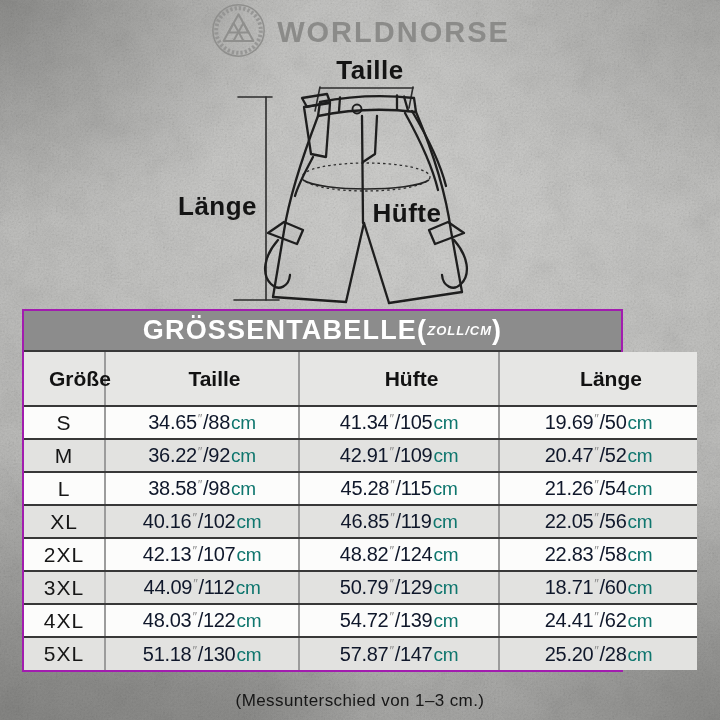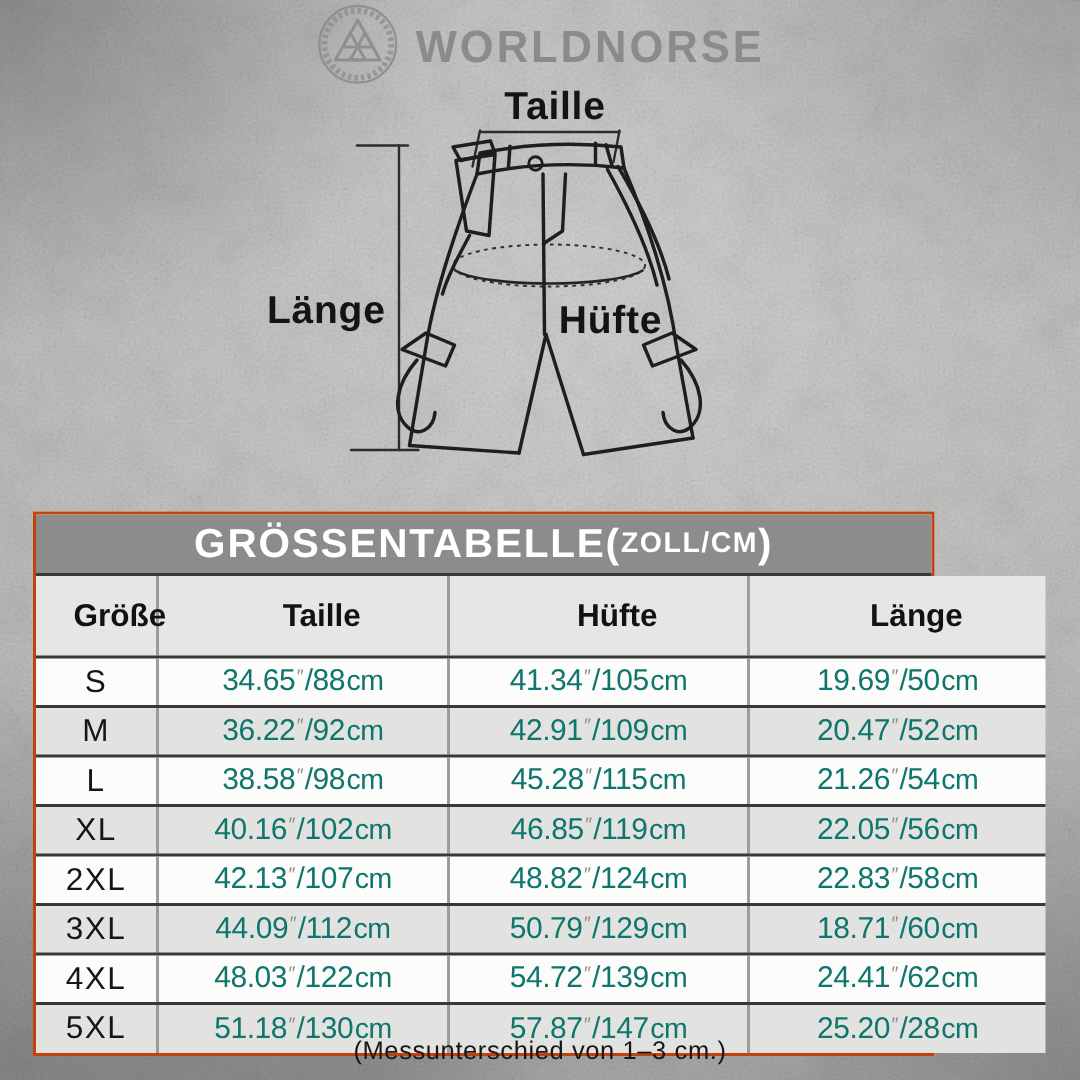--- a/index.html
+++ b/index.html
@@ -40,49 +40,48 @@
   .dlabel {
     position:absolute; z-index:6; font-weight:700; color:#141414;
     font-size:26px; text-align:center; letter-spacing:.5px;
   }
   .lbl-taille { left:322px; top:55px;  width:96px; }
   .lbl-laenge { left:178px; top:191px; width:76px; }
   .lbl-huefte { left:368px; top:198px; width:78px; }
   
   .panel {
     position:absolute; left:22px; top:309px; width:601px; z-index:5;
-    border:2px solid #c2410c;
+    border:2px solid #a21caf;
     background:#fcfcfb;
-    margin-top:32px;
   }
   .title-band {
     height:41px; background:#8c8c8c; border-bottom:2px solid #383838;
     display:flex; align-items:center; justify-content:center;
     color:#fff; font-weight:700; letter-spacing:1.2px;
   }
   .title-band .big { font-size:27px; }
-  .title-band .small { font-size:19px; letter-spacing:1px; }
+  .title-band .small { font-size:13px; letter-spacing:1px;font-style:italic; }
   table { width:100%; border-collapse:collapse; table-layout:fixed; }
   th {
     height:54px; background:#e6e6e4; color:#121212;
     font-size:21px; font-weight:700; text-align:center;
     border-bottom:2px solid #383838;
     padding-left:25px;
   }
   th + th, td + td { border-left:2px solid #9c9c9c; }
   td {
     height:33px; text-align:center; vertical-align:middle;
     border-bottom:2px solid #383838;
   }
   tbody tr:last-child td { border-bottom:none; }
   tbody tr:nth-child(odd)  { background:#fcfcfb; }
   tbody tr:nth-child(even) { background:#e2e2e0; }
   td.size { font-size:21px; color:#161616; letter-spacing:1px; }
   td.measure { font-size:20px; letter-spacing:-.3px; white-space:nowrap; }
-  td.measure .num  { color:#0f766e;text-align:center; }
+  td.measure .num  { color:#0f172a;text-align:center; }
   td.measure .mark { color:#8e8e8e; font-size:13px; vertical-align:top; margin:0 1px 0 1px; }
   td.measure .unit { color:#0f766e; font-size:19px; margin-left:1px; }
   
   .footnote {
     position:absolute; left:0; top:691px; width:720px; z-index:5;
     text-align:center; font-weight:400; font-size:17px; color:#161616;
     letter-spacing:.4px;
   }
 </style>
 </head>

